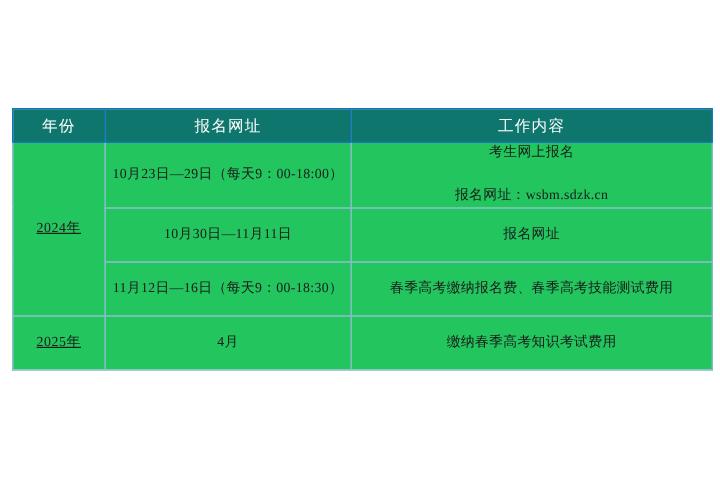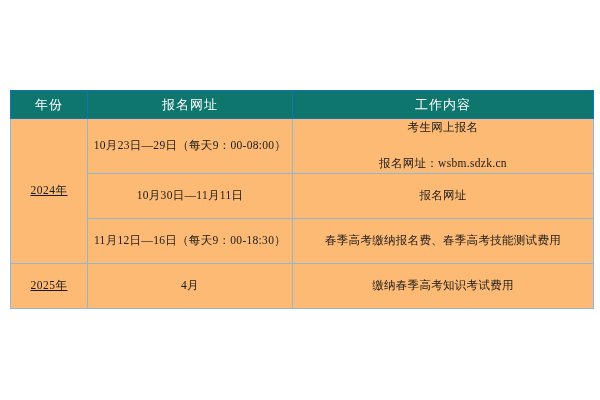--- a/index.html
+++ b/index.html
@@ -48,21 +48,21 @@
     border: 1px solid #1272c2;
     letter-spacing: 1px;
   }
   .col-year { width: 76px; }
   .col-time { width: 204px; }
   .col-content { width: 300px; margin-top: 20px; }
 
   table.schedule tbody td {
     height: 44px;
     line-height: 1.5;
-    background: #fdba74;
+    background: #22c55e;
   }
   td.year-cell {
     font-size: 11.5px;
     letter-spacing: 0.5px;
     text-decoration: underline;
   }
   td.time-cell {
     font-size: 11.5px;
     letter-spacing: 0.3px;
   }
@@ -90,21 +90,21 @@
       <thead>
         <tr>
           <th class="col-year">年份</th>
           <th class="col-time">报名网址</th>
           <th class="col-content">工作内容</th>
         </tr>
       </thead>
       <tbody>
         <tr>
           <td class="year-cell" rowspan="3">2024年</td>
-          <td class="time-cell mono-ish">10月23日—29日（每天9：00-08:00）</td>
+          <td class="time-cell mono-ish">10月23日—29日（每天9：00-18:00）</td>
           <td class="content-cell">
             <span class="line">考生网上报名</span>
             <span class="line-2 mono-ish">报名网址：wsbm.sdzk.cn</span>
           </td>
         </tr>
         <tr>
           <td class="time-cell mono-ish">10月30日—11月11日</td>
           <td class="content-cell">报名网址</td>
         </tr>
         <tr>

